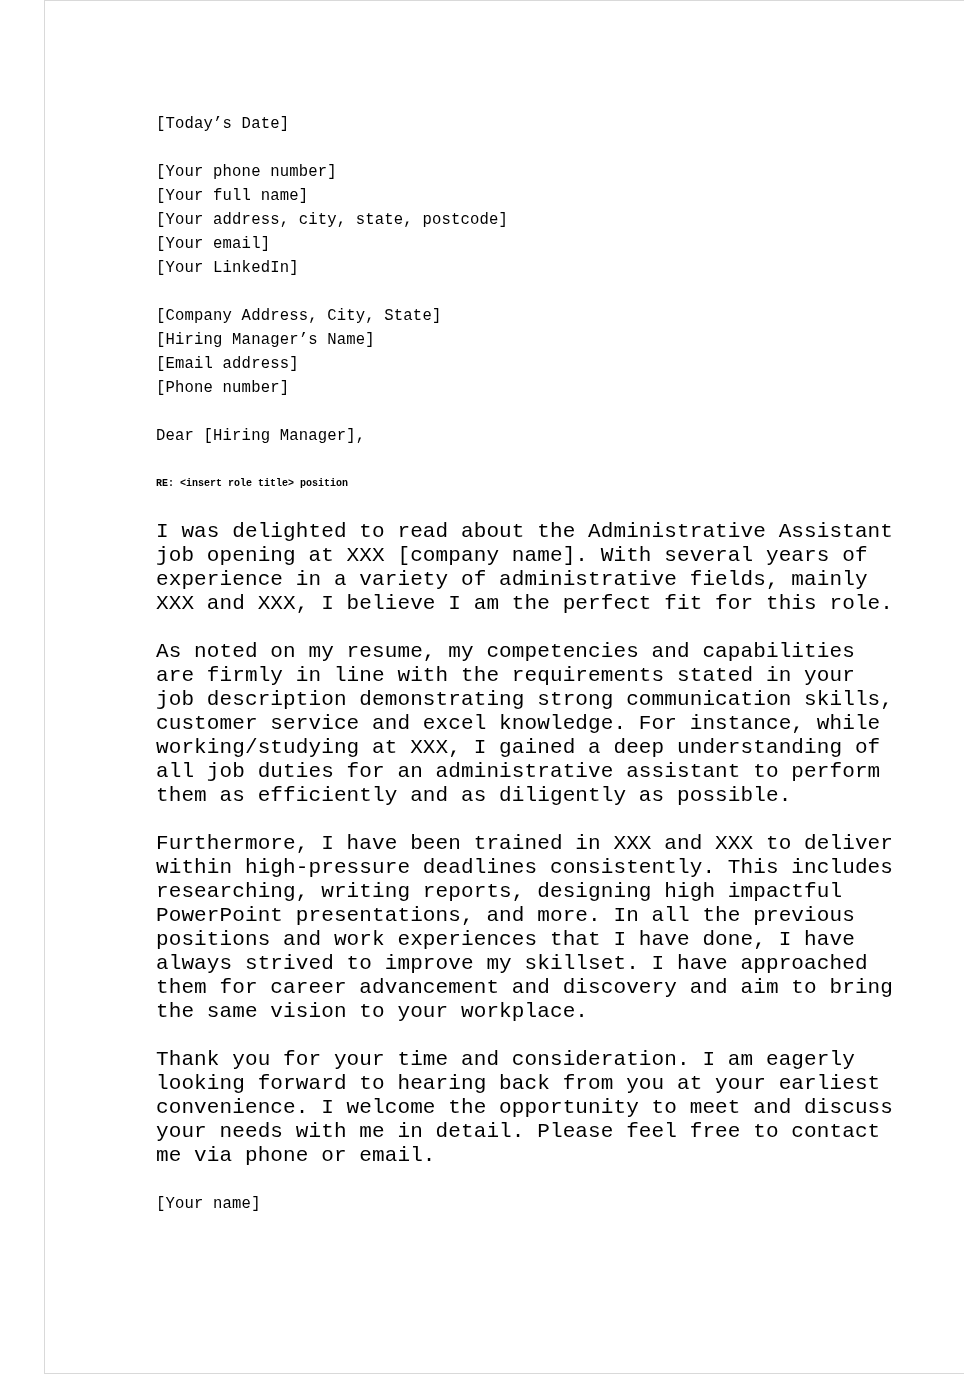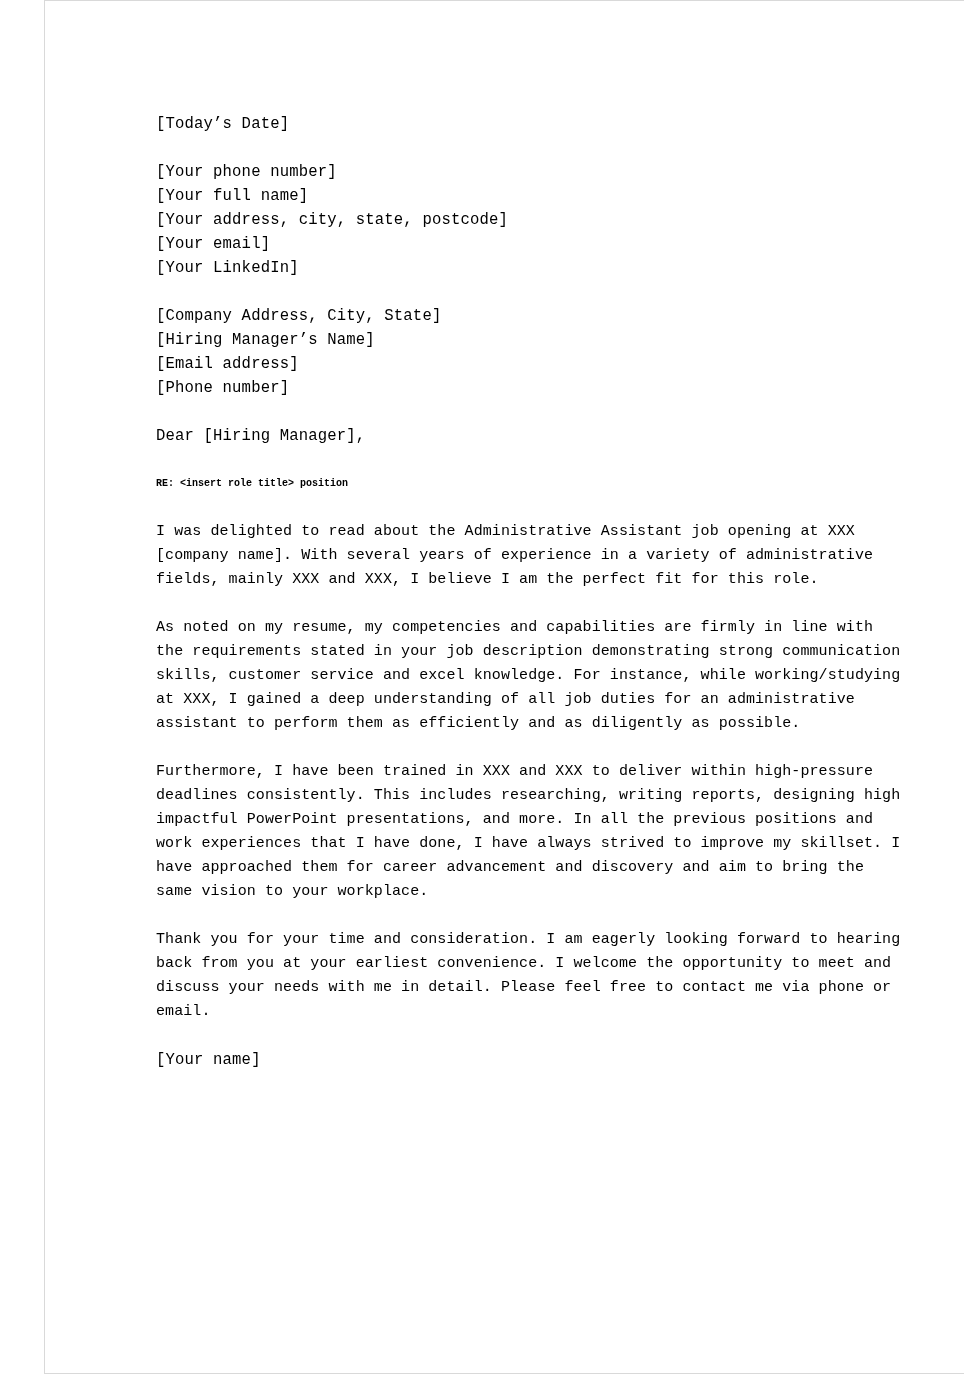--- a/index.html
+++ b/index.html
@@ -41,21 +41,21 @@
     line-height: 24px;
     letter-spacing: 0.01em;
   }
   .block {
     margin: 0 0 24px 0;
   }
   .block:last-child {
     margin-bottom: 16px;
   }
   .para {
-    font-size: 15px;
+    font-size: 21px;
     line-height: 24px;
     letter-spacing: 0.005em;
     margin: 0 0 24px 0;
     text-align: left;
   }
   .subject {
     font-size: 10px;
     line-height: 24px;
     font-weight: bold;
     margin: 0 0 24px 0;

